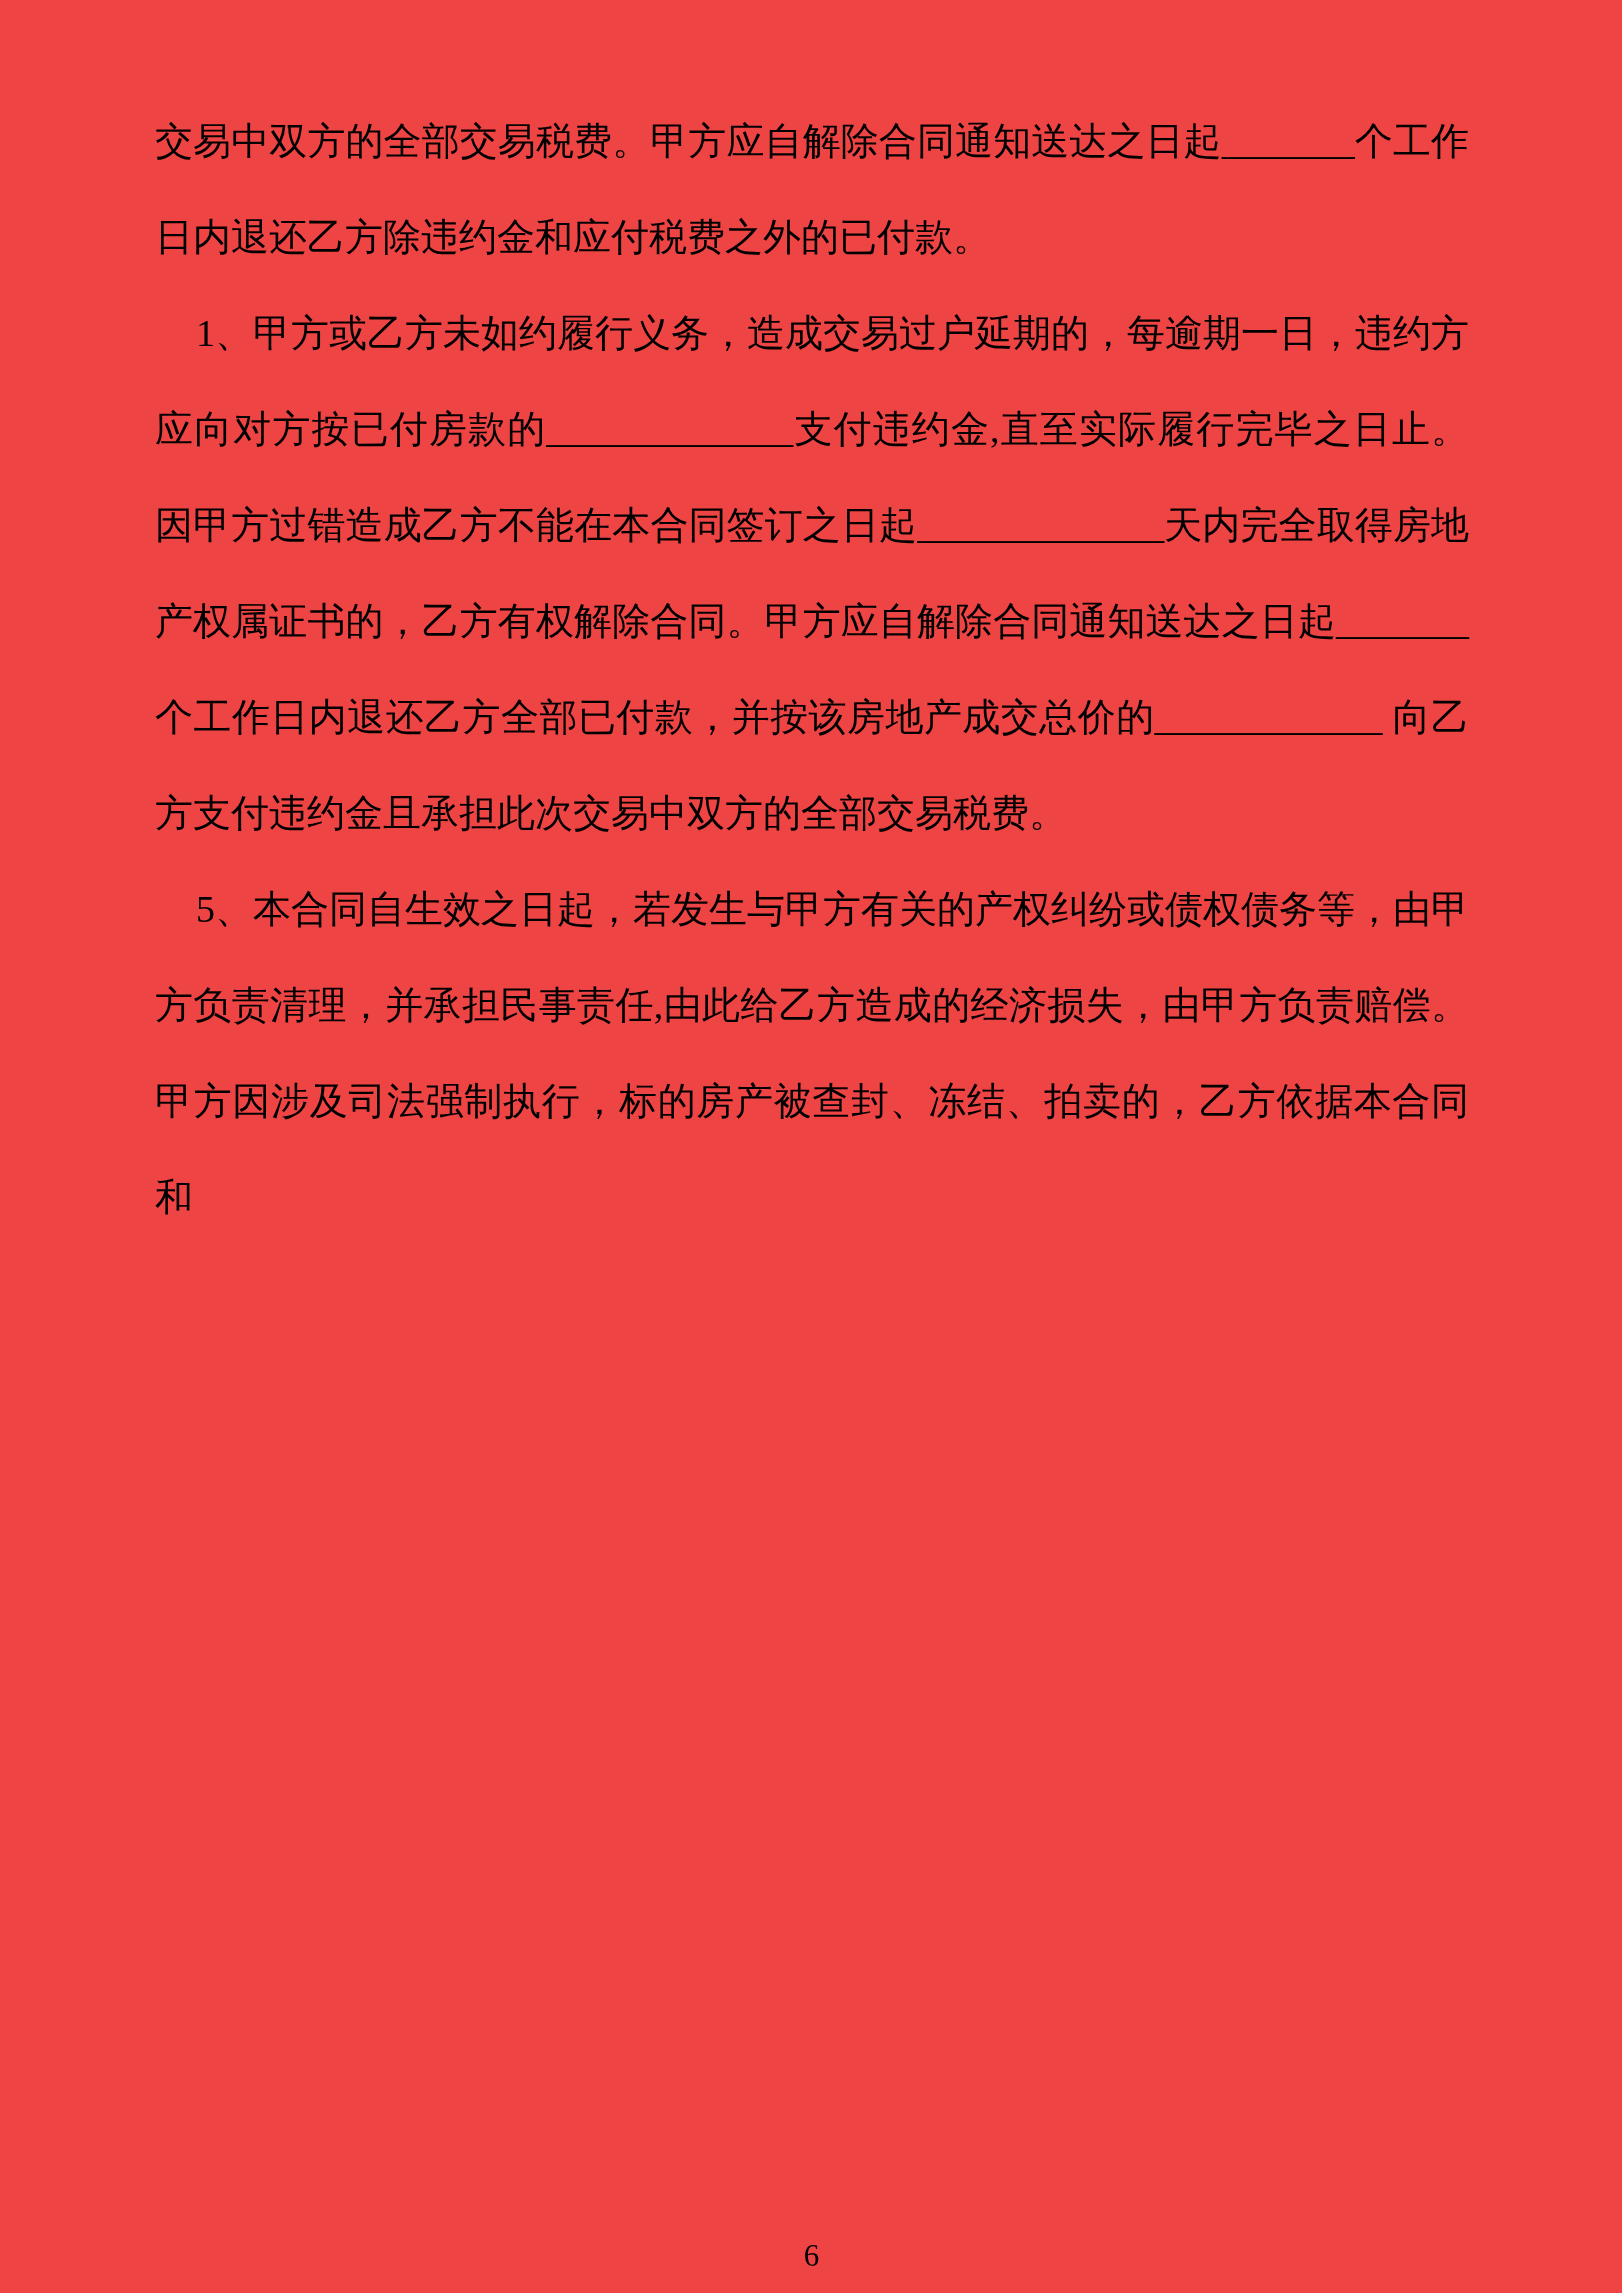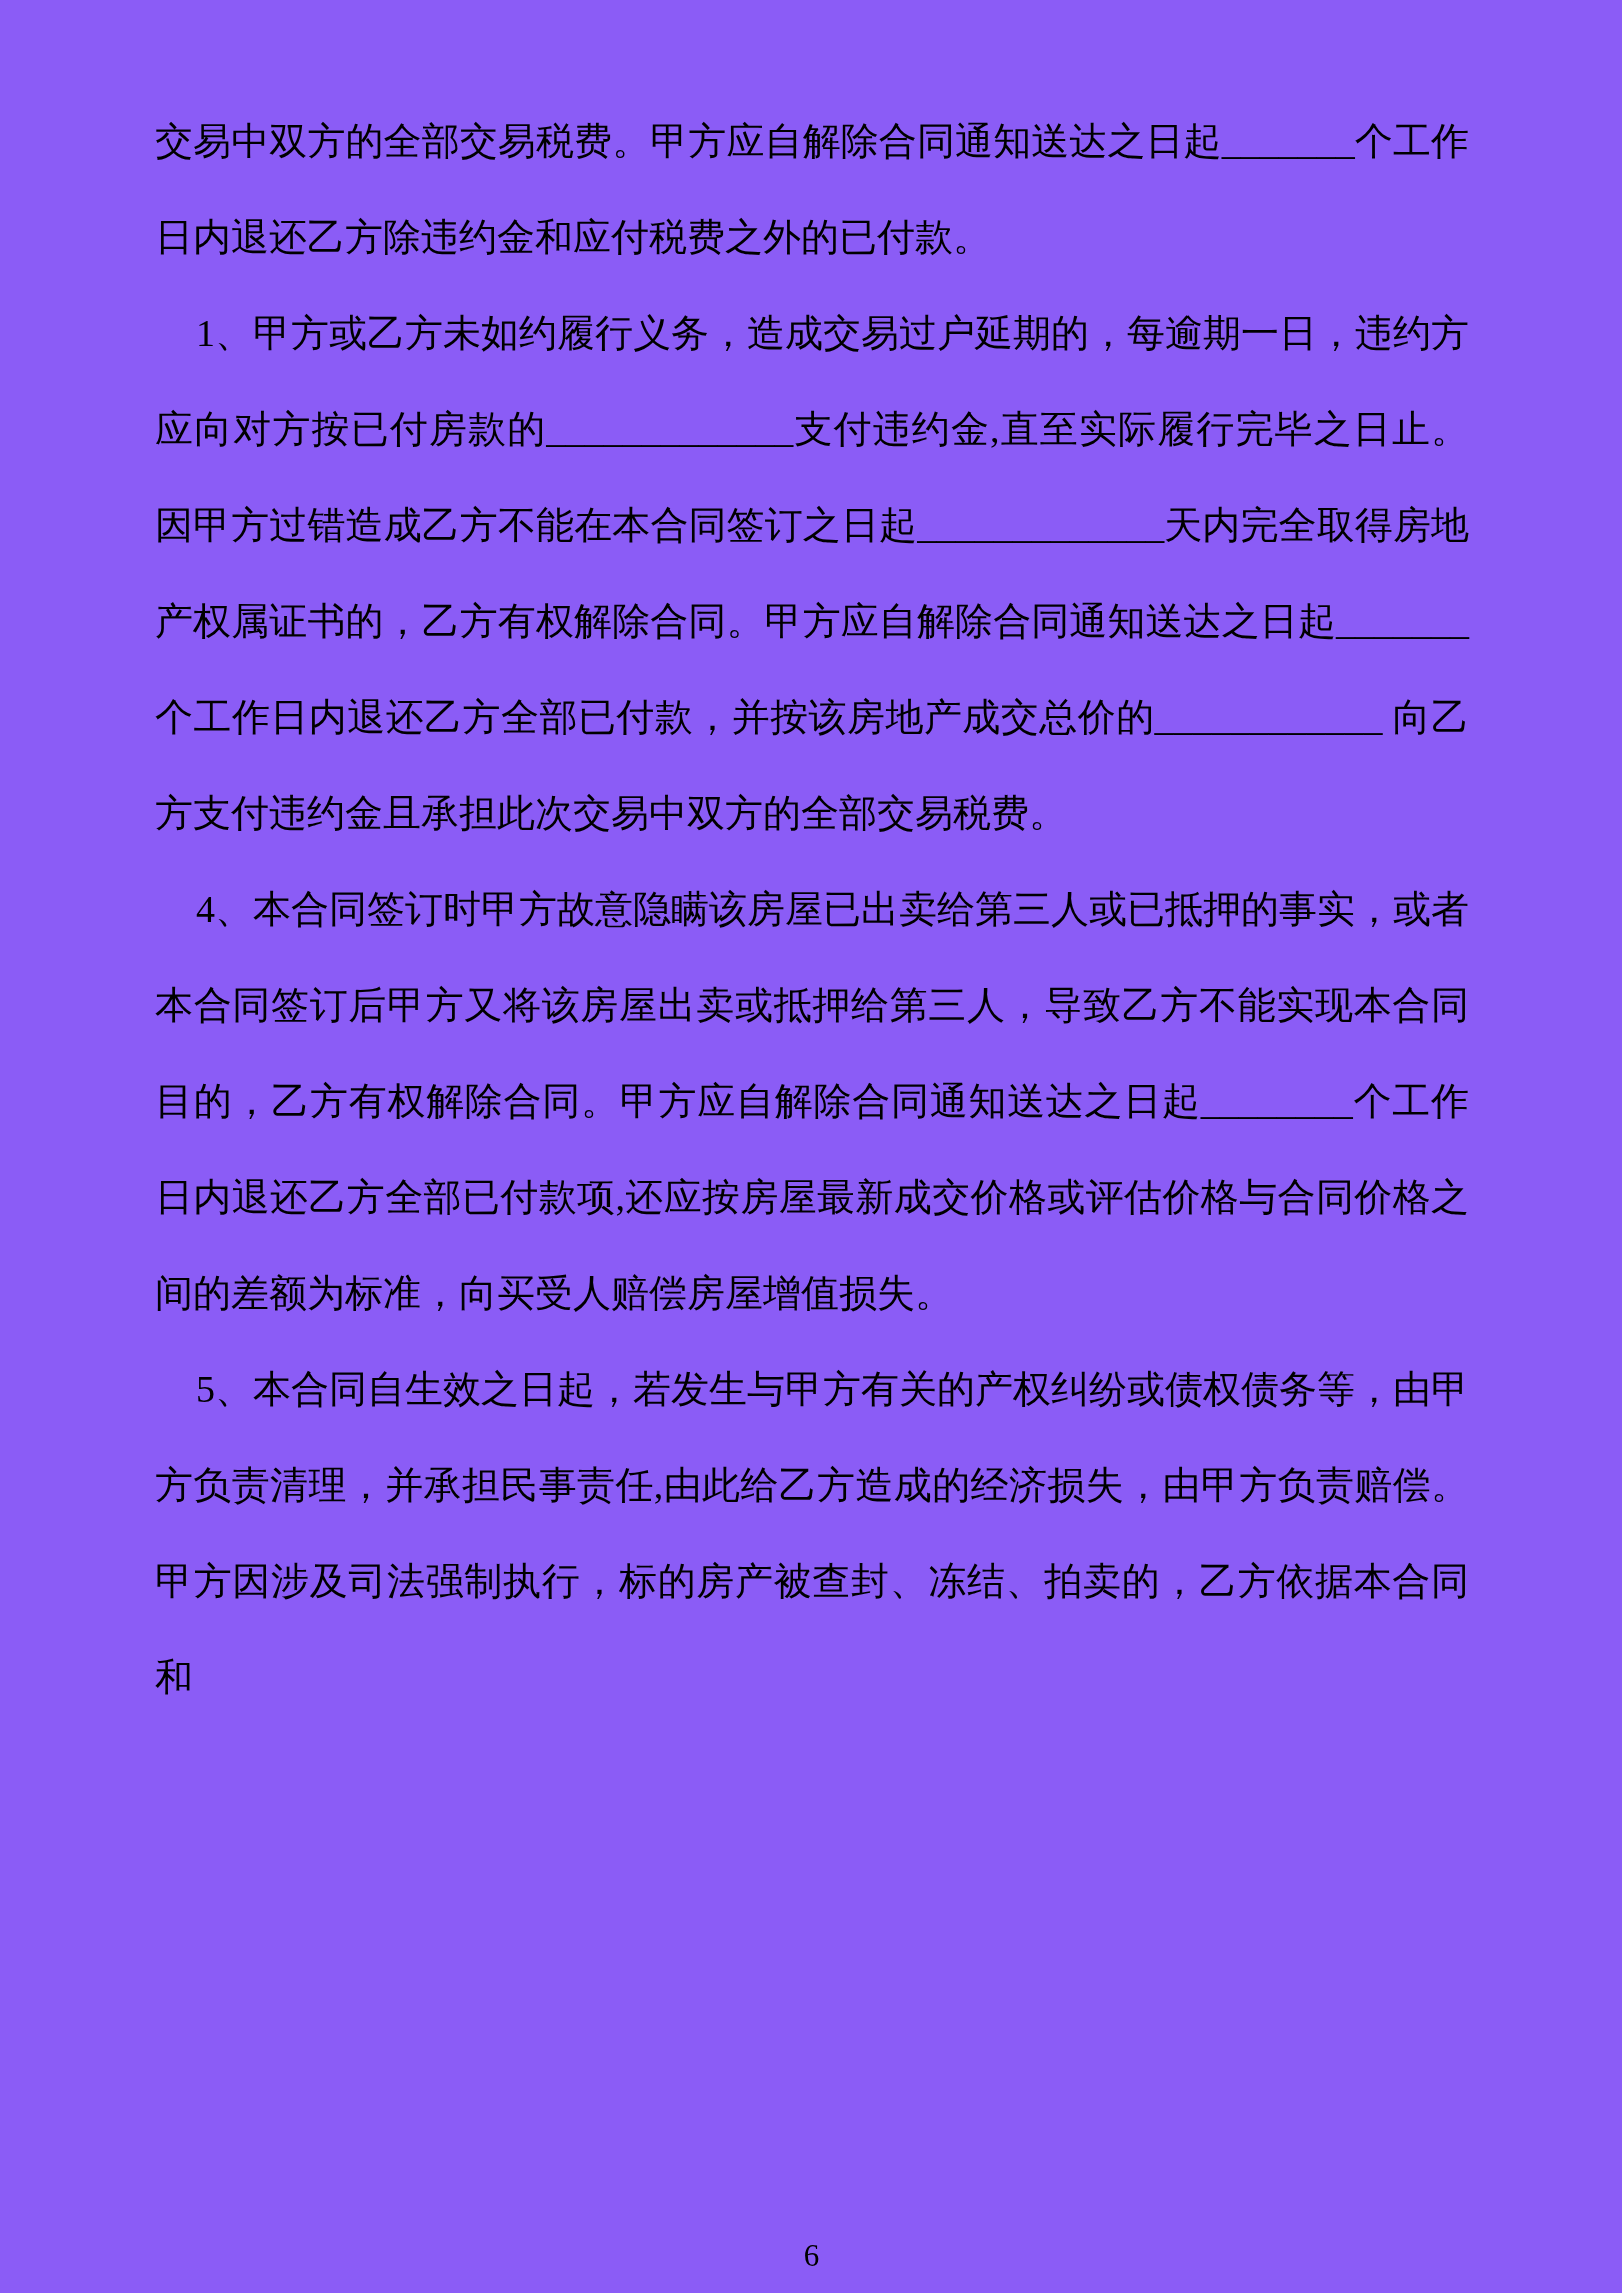--- a/index.html
+++ b/index.html
@@ -4,21 +4,21 @@
 <style>
   html, body {
     margin: 0;
     padding: 0;
     background: #ffffff;
   }
   .page {
     position: relative;
     width: 1623px;
     height: 2294px;
-    background: #8b5cf6;
+    background: #ef4444;
     box-sizing: border-box;
     padding: 93px 154px 0 155px;
     font-family: "Liberation Serif", serif;
     color: #000000;
     overflow: hidden;
   }
   .content {
     width: 100%;
   }
   .para {
@@ -45,18 +45,17 @@
     font-family: "Liberation Serif", serif;
   }
 </style>
 </head>
 <body>
 
 <div class="page">
   <div class="content">
     <p class="para">交易中双方的全部交易税费。甲方应自解除合同通知送达之日起_______个工作日内退还乙方除违约金和应付税费之外的已付款。</p>
     <p class="para indented">1、甲方或乙方未如约履行义务，造成交易过户延期的，每逾期一日，违约方应向对方按已付房款的_____________支付违约金,直至实际履行完毕之日止。因甲方过错造成乙方不能在本合同签订之日起_____________天内完全取得房地产权属证书的，乙方有权解除合同。甲方应自解除合同通知送达之日起_______个工作日内退还乙方全部已付款，并按该房地产成交总价的____________ 向乙方支付违约金且承担此次交易中双方的全部交易税费。</p>
-    <p class="para indented">4、本合同签订时甲方故意隐瞒该房屋已出卖给第三人或已抵押的事实，或者本合同签订后甲方又将该房屋出卖或抵押给第三人，导致乙方不能实现本合同目的，乙方有权解除合同。甲方应自解除合同通知送达之日起________个工作日内退还乙方全部已付款项,还应按房屋最新成交价格或评估价格与合同价格之间的差额为标准，向买受人赔偿房屋增值损失。</p>
     <p class="para indented">5、本合同自生效之日起，若发生与甲方有关的产权纠纷或债权债务等，由甲方负责清理，并承担民事责任,由此给乙方造成的经济损失，由甲方负责赔偿。甲方因涉及司法强制执行，标的房产被查封、冻结、拍卖的，乙方依据本合同和</p>
   </div>
   <div class="page-number">6</div>
 </div>
 
 
 </body></html>

